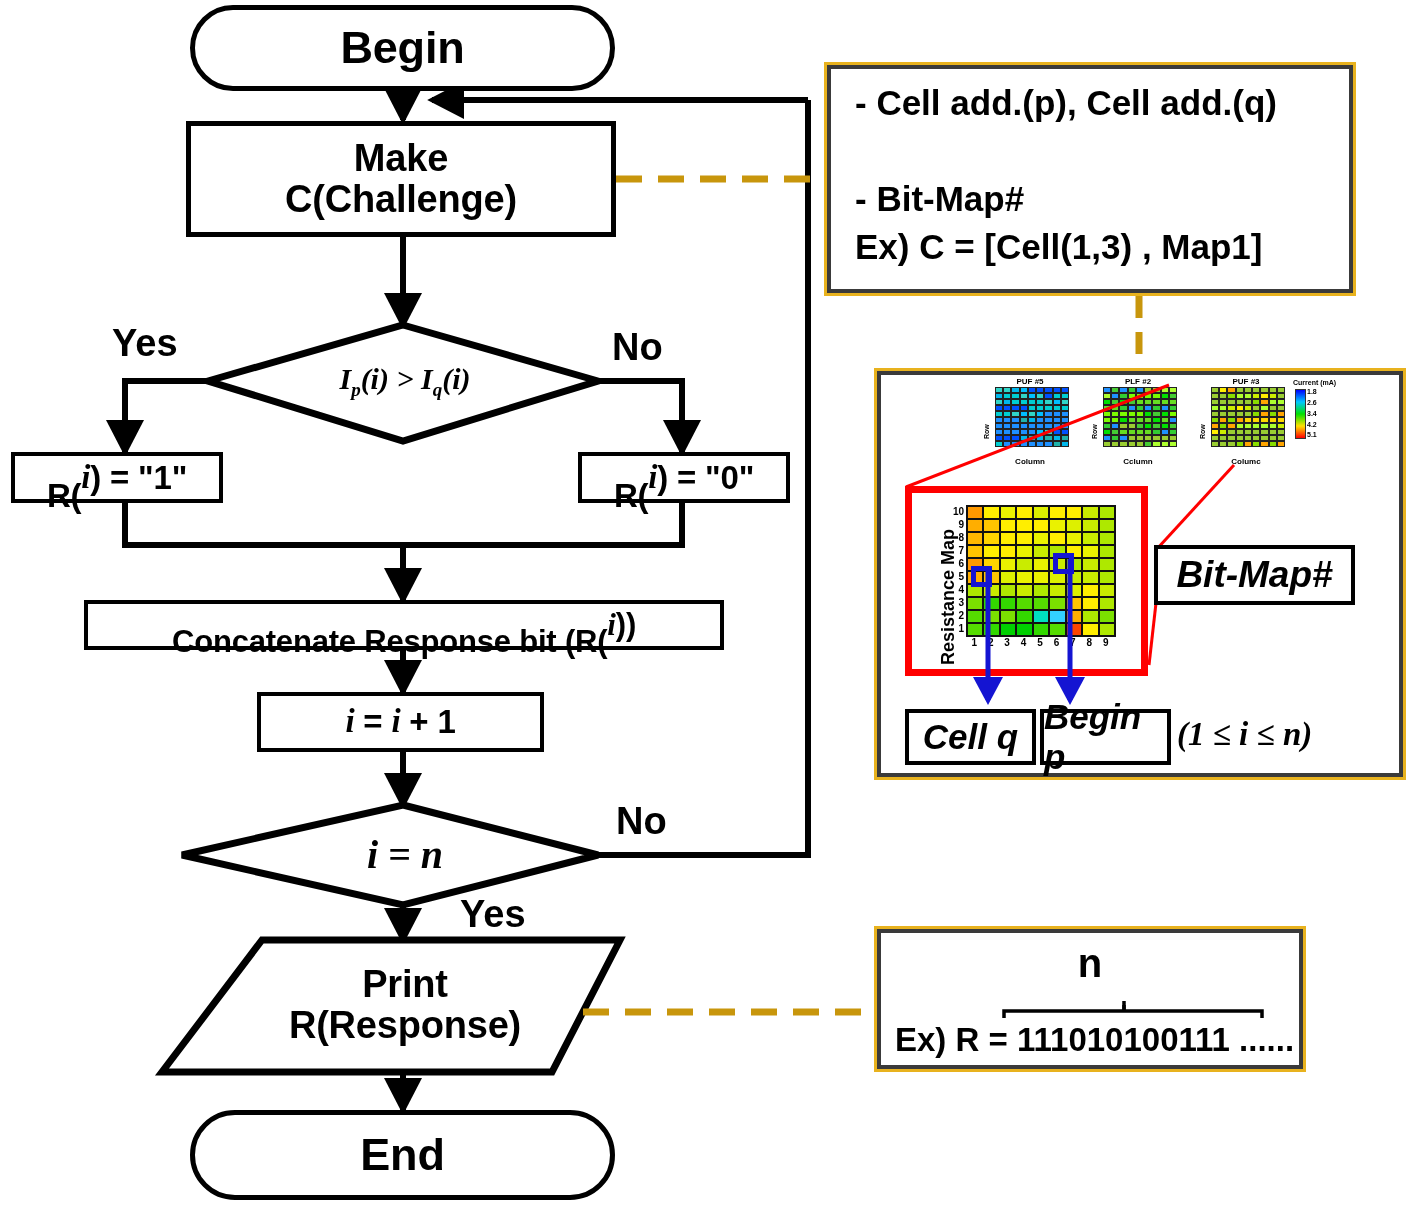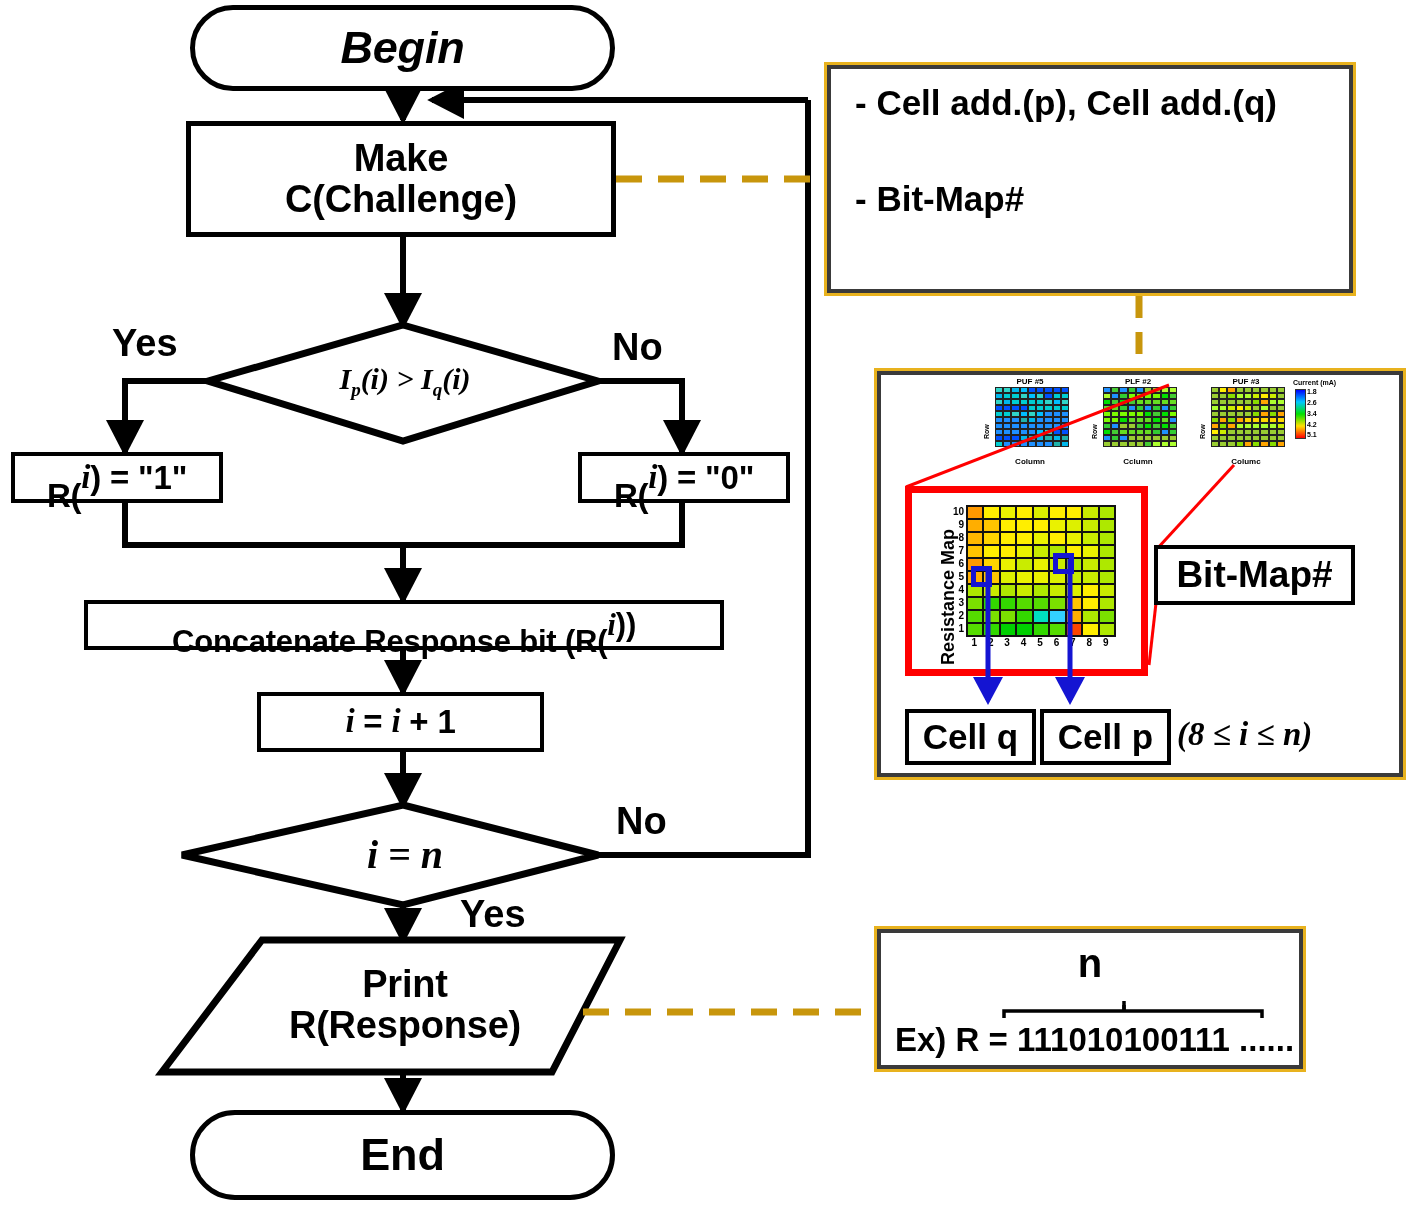--- a/index.html
+++ b/index.html
@@ -41,21 +41,21 @@
     border:4px solid #3a3a3a;background:#fff;
     position:relative;
   }
   .panel-line{
     font-weight:bold;color:#000;white-space:nowrap;
   }
 
   .boxed{
     border:4px solid #000;background:#fff;box-sizing:border-box;
     display:flex;align-items:center;justify-content:center;
-    font-weight:bold;color:#000;
+    font-weight:bold;color:#000;font-style:italic;
   }
 
   
   .hm-cell{position:absolute;box-sizing:border-box;border:1px solid #111;}
   .hm-mini-cell{position:absolute;box-sizing:border-box;border:0.5px solid #222;}
   .tick{position:absolute;font-weight:bold;color:#000;text-align:center;}
   .rotlabel{position:absolute;transform-origin:0 0;font-weight:bold;color:#000;white-space:nowrap;}
 </style>
 </head>
 <body>
@@ -99,21 +99,21 @@
     <line x1="403" y1="1072" x2="403" y2="1110" stroke="#000" stroke-width="6" marker-end="url(#arrow)"></line>
 
     <polygon points="403,325 598,381 403,441 208,381" fill="#fff" stroke="#000" stroke-width="7"></polygon>
 
     <polygon points="403,805 598,855 403,905 182,855" fill="#fff" stroke="#000" stroke-width="7"></polygon>
 
     <polygon points="262,940 620,940 552,1072 162,1072" fill="#fff" stroke="#000" stroke-width="7"></polygon>
   </svg>
 
   <div class="abs terminator" style="left:190px;top:5px;width:425px;height:86px;">
-    <div class="node-text" style="font-size:45px;font-style:italic;">Begin</div>
+    <div class="node-text" style="font-size:45px;">Begin</div>
   </div>
 
   <div class="abs" style="left:255px;top:358px;width:300px;height:46px;display:flex;align-items:center;justify-content:center;">
     <span class="mathi" style="font-size:30px;font-weight:bold;">
       I<sub style="font-size:19px;">p</sub>(i) &gt; I<sub style="font-size:19px;">q</sub>(i)
     </span>
   </div>
 
   <div class="abs process" style="left:186px;top:121px;width:430px;height:116px;">
     <div class="node-text" style="font-size:38px;">Make
@@ -169,20 +169,21 @@
 
     <line x1="1139" y1="296" x2="1139" y2="370" stroke="#C8960C" stroke-width="7" stroke-dasharray="22 14"></line>
 
     <line x1="583" y1="1012" x2="878" y2="1012" stroke="#C8960C" stroke-width="7" stroke-dasharray="26 16"></line>
   </svg>
 
   <div class="abs panel" style="left:824px;top:62px;width:532px;height:234px;">
     <div class="panel-inner">
       <div class="abs panel-line" style="left:24px;top:14px;font-size:35px;">- Cell add.(p), Cell add.(q)</div>
       <div class="abs panel-line" style="left:24px;top:110px;font-size:35px;">- Bit-Map#</div>
+      <div class="abs panel-line" style="left:24px;top:158px;font-size:35px;"> Ex) C = [Cell(1,3) , Map1]</div>
     </div>
   </div>
 
   <div class="abs panel" style="left:874px;top:368px;width:532px;height:412px;">
     <div class="panel-inner">
 
       <div class="abs" style="left:0px;top:0px;width:524px;height:100px;">
 
         <div class="abs" style="left:110px;top:2px;">
           <div class="abs tick" style="left:-2px;top:0px;width:82px;font-size:8px;">PUF #5</div>
@@ -631,24 +632,24 @@
           </marker>
         </defs>
         <line x1="107" y1="196" x2="107" y2="325" stroke="#1414D2" stroke-width="5" marker-end="url(#barrow)"></line>
         <line x1="189" y1="184" x2="189" y2="325" stroke="#1414D2" stroke-width="5" marker-end="url(#barrow)"></line>
       </svg>
 
       <div class="abs boxed" style="left:24px;top:334px;width:131px;height:56px;font-size:35px;">
         <span>Cell q</span>
       </div>
       <div class="abs boxed" style="left:159px;top:334px;width:131px;height:56px;font-size:35px;">
-        <span>Cell p</span>
+        <span>Begin p</span>
       </div>
       <div class="abs" style="left:296px;top:340px;font-size:33px;font-weight:bold;">
-        <span class="mathi">(8 ≤ i ≤ n)</span>
+        <span class="mathi">(1 ≤ i ≤ n)</span>
       </div>
 
     </div>
   </div>
 
   <div class="abs panel" style="left:874px;top:926px;width:432px;height:146px;">
     <div class="panel-inner">
       <div class="abs" style="left:0;top:8px;width:100%;text-align:center;font-size:40px;font-weight:bold;">n</div>
 
       <svg class="abs" width="424" height="138" style="left:0;top:0;pointer-events:none;">

